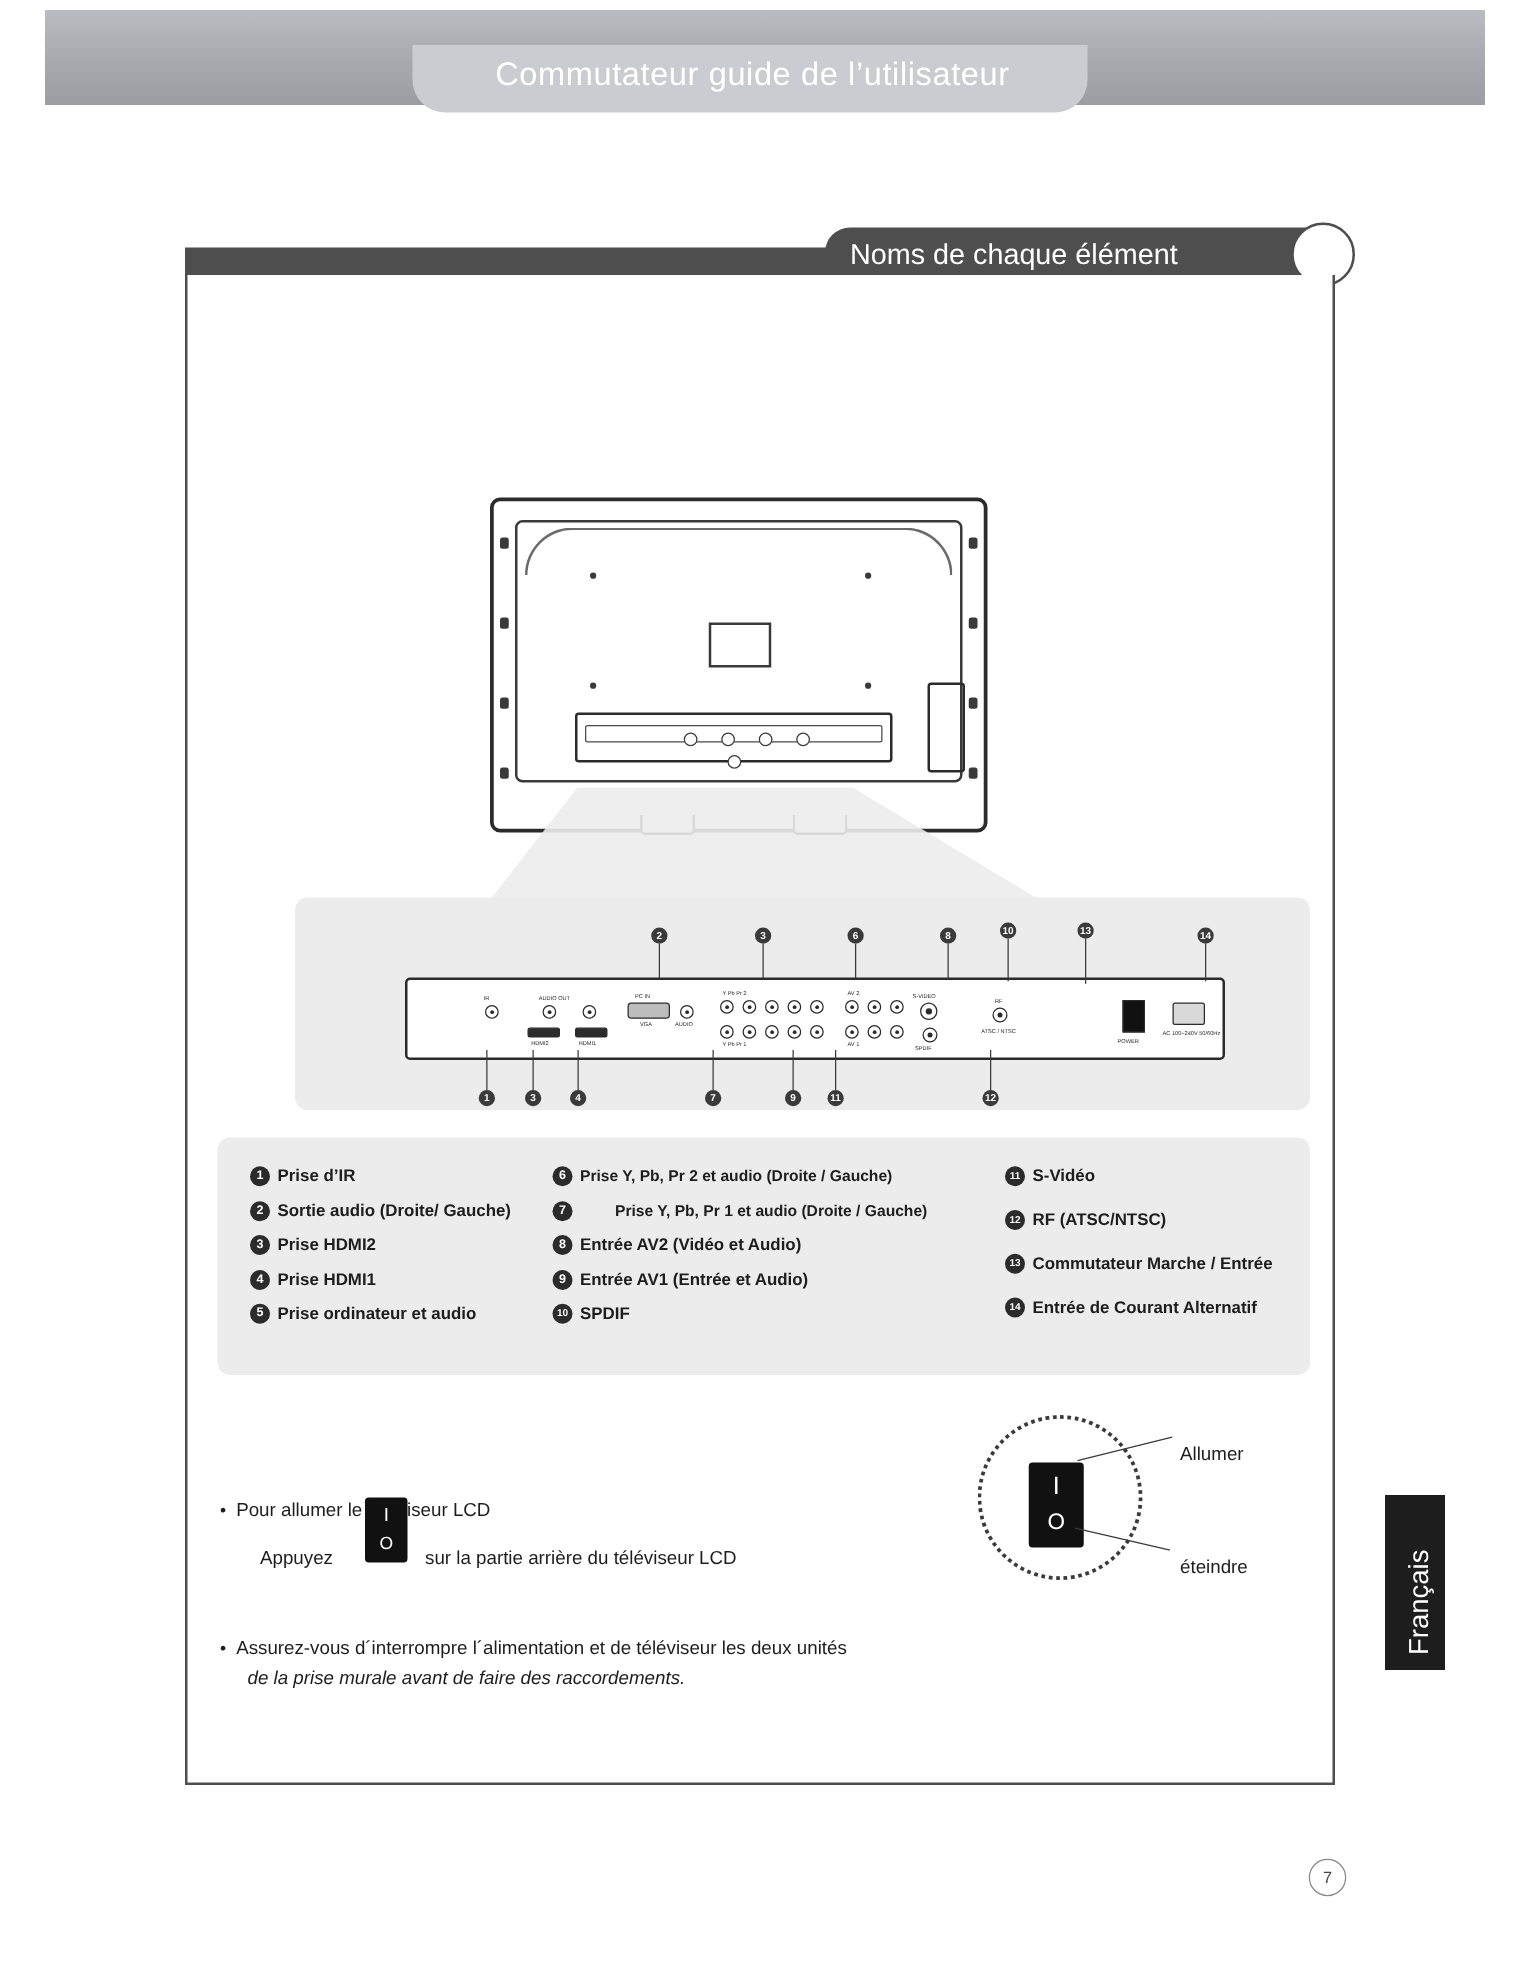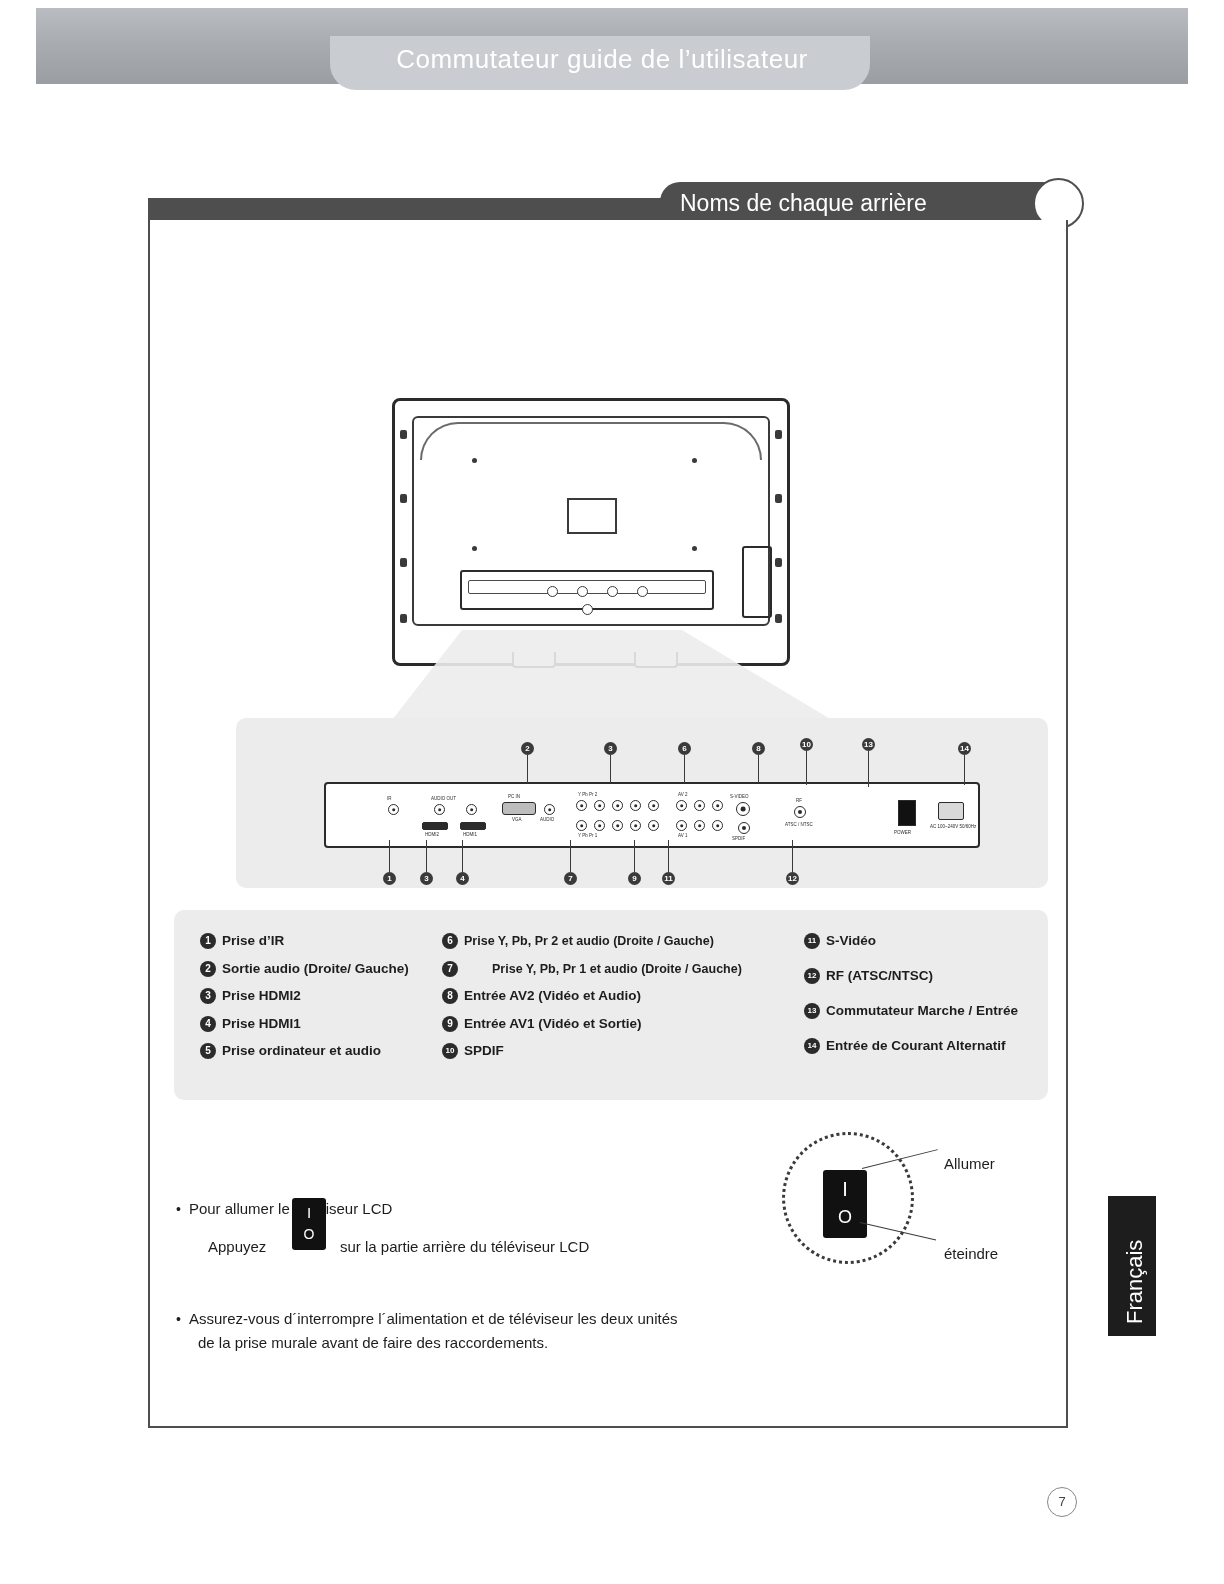--- a/index.html
+++ b/index.html
@@ -430,21 +430,21 @@
 </style>
 </head>
 <body>
 
 <div class="header-band"></div>
 <div class="header-tab"></div>
 <div class="header-title">Commutateur guide de l’utilisateur</div>
 
 <div class="section-bar"></div>
 <div class="section-tab"></div>
-<div class="section-title">Noms de chaque arrière</div>
+<div class="section-title">Noms de chaque élément</div>
 <div class="section-circle"></div>
 
 <div class="page-frame"></div>
 
 <div class="tv-wrap">
   <div class="tv-outer"></div>
   <div class="tv-inner"></div>
   <div class="tv-arc"></div>
   <div class="tv-vesa"></div>
 
@@ -607,21 +607,21 @@
     <div class="legend-item">
       <span class="legend-bullet">7</span>
       <span class="legend-text" style="font-size:12.5px;padding-left:28px;">Prise Y, Pb, Pr 1 et audio (Droite / Gauche)</span>
     </div>
     <div class="legend-item">
       <span class="legend-bullet">8</span>
       <span class="legend-text">Entrée AV2 (Vidéo et Audio)</span>
     </div>
     <div class="legend-item">
       <span class="legend-bullet">9</span>
-      <span class="legend-text">Entrée AV1 (Vidéo et Sortie)</span>
+      <span class="legend-text">Entrée AV1 (Entrée et Audio)</span>
     </div>
     <div class="legend-item">
       <span class="legend-bullet" style="font-size:8px;">10</span>
       <span class="legend-text">SPDIF</span>
     </div>
   </div>
 
   <div class="legend-col" style="left:630px;width:240px;">
     <div class="legend-item" style="margin-bottom:17px;">
       <span class="legend-bullet" style="font-size:8px;">11</span>
@@ -654,19 +654,19 @@
 
 <div class="bullet-line bullet-dot" style="left:176px;top:1200px;">Pour allumer le téléviseur LCD</div>
 <div class="anno" style="left:208px;top:1238px;">Appuyez</div>
 <div class="switch-small">
   <div class="on">I</div>
   <div class="off">O</div>
 </div>
 <div class="anno" style="left:340px;top:1238px;">sur la partie arrière du téléviseur LCD</div>
 
 <div class="bullet-line bullet-dot" style="left:176px;top:1310px;">Assurez-vous d´interrompre l´alimentation et de téléviseur les deux unités</div>
-<div class="bullet-line" style="left:198px;top:1334px;">de la prise murale avant de faire des raccordements.</div>
+<div class="bullet-line" style="left:198px;top:1334px;font-style:italic;">de la prise murale avant de faire des raccordements.</div>
 
 <div class="side-tab">
   <span>Français</span>
 </div>
 
 <div class="page-num">7</div>
 
 </body></html>

